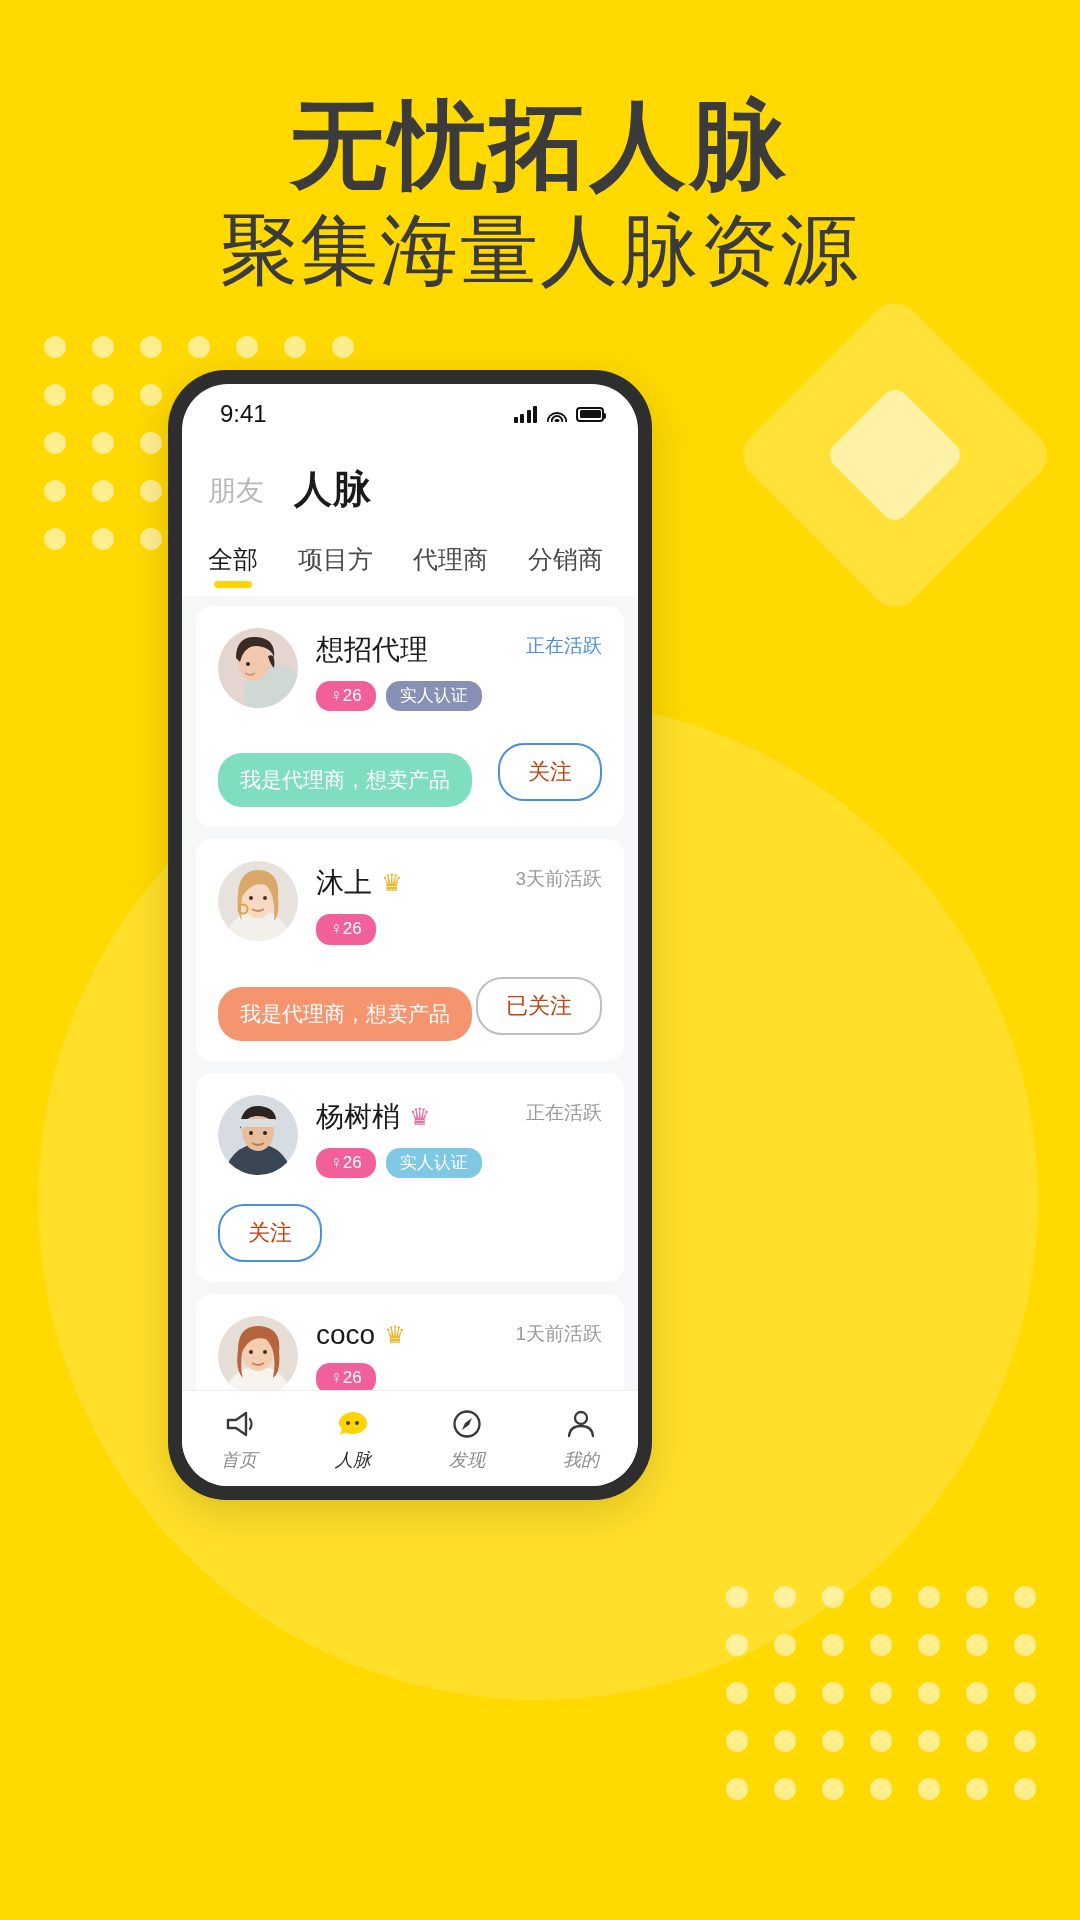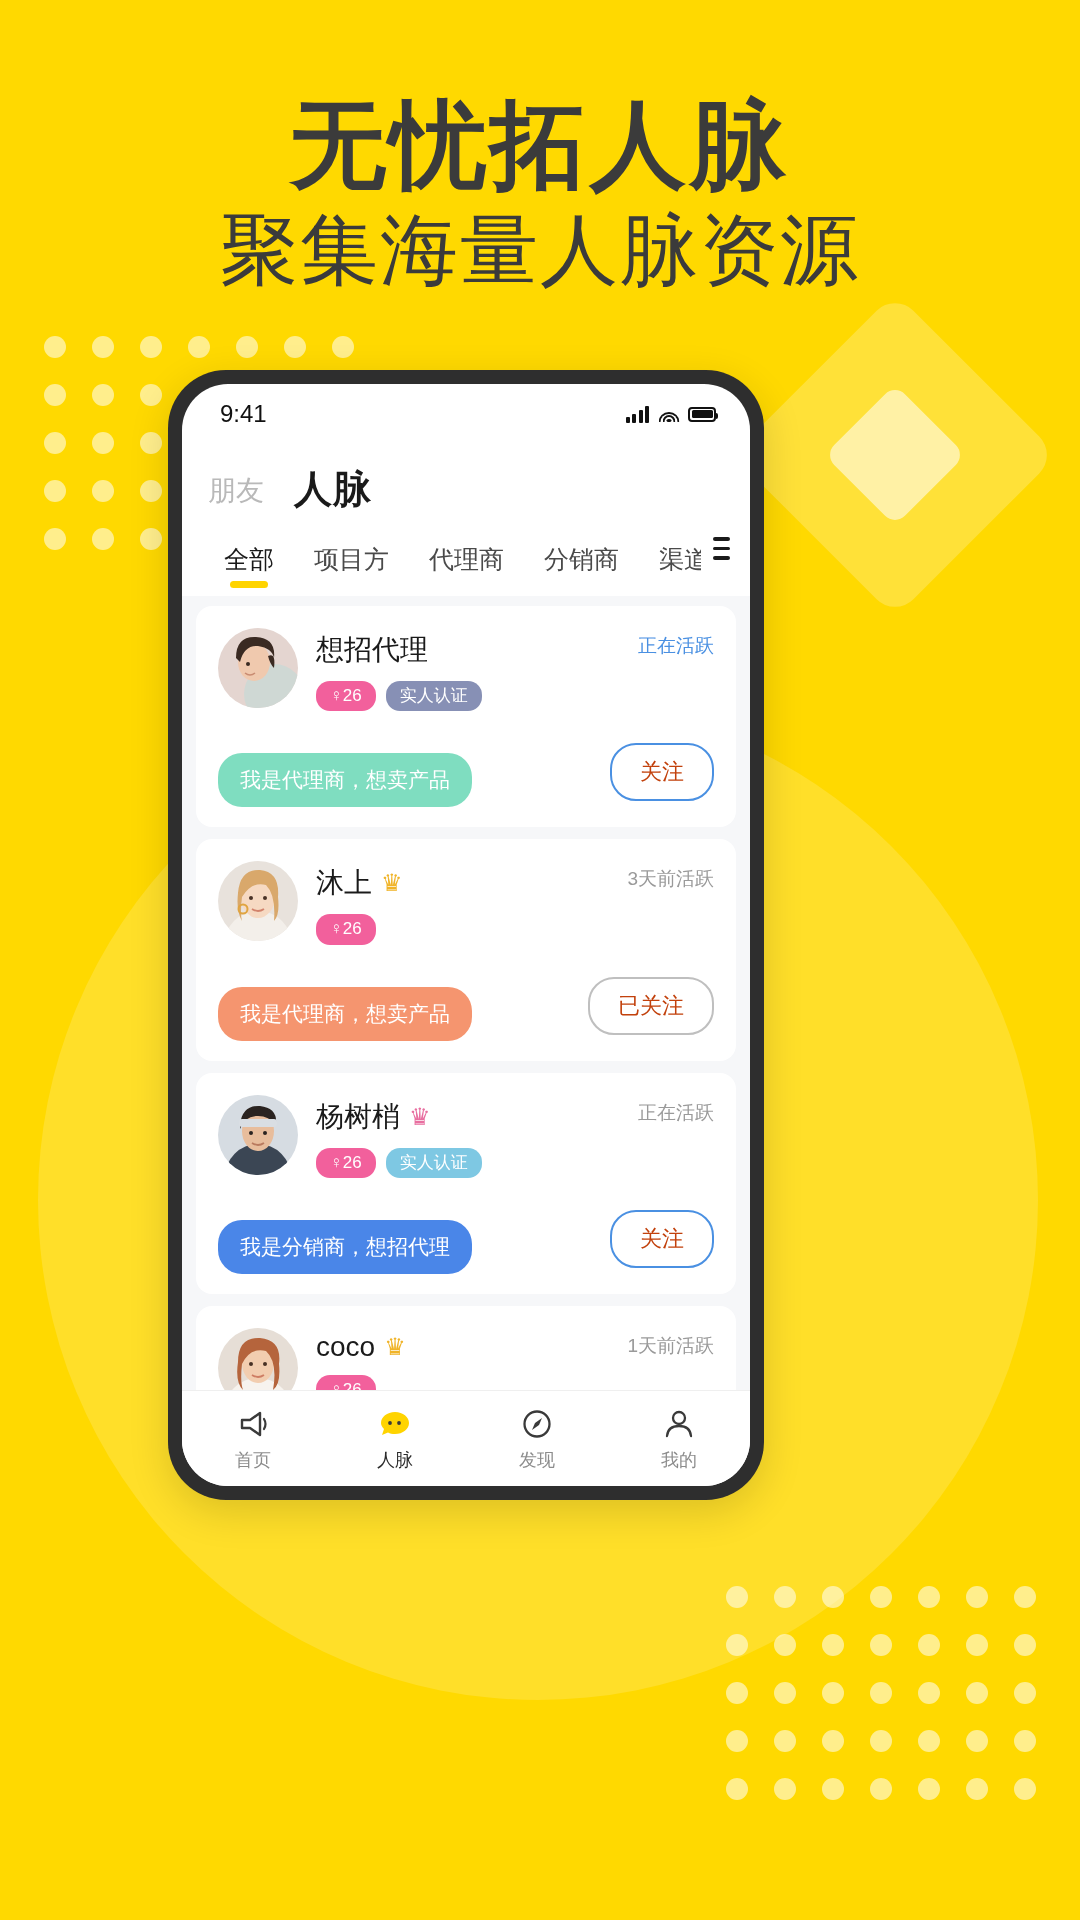--- a/index.html
+++ b/index.html
@@ -84,21 +84,21 @@
     font-size: 78px;
     font-weight: normal;
     letter-spacing: 2px;
     line-height: 1.15;
   }
 
   
   .phone {
     position: absolute;
     left: 168px; top: 370px;
-    width: 596px; height: 1130px;
+    width: 484px; height: 1130px;
     background: #2E2E2E;
     border-radius: 58px;
     padding: 14px;
     box-shadow: 0 12px 40px rgba(0,0,0,0.14);
   }
   .screen {
     width: 100%; height: 100%;
     background: #FFFFFF;
     border-radius: 46px;
     overflow: hidden;
@@ -151,21 +151,21 @@
     display: flex; align-items: flex-end; gap: 30px;
     padding: 26px 34px 12px 26px;
     flex: 0 0 auto;
   }
   .nav-alt { font-size: 28px; color: #B9B9B9; padding-bottom: 5px; }
   .nav-main { font-size: 38px; color: #1A1A1A; font-weight: bold; letter-spacing: 1px; }
 
   
   .tabs {
     display: flex; align-items: flex-start;
-    padding: 10px 20px 4px 42px;
+    padding: 10px 20px 4px 26px;
     gap: 0;
     flex: 0 0 auto;
   }
   .tab {
     position: relative;
     font-size: 25px;
     color: #4A4A4A;
     padding: 6px 0 16px 0;
     margin-right: 40px;
     white-space: nowrap;
@@ -265,21 +265,21 @@
     flex: 0 0 auto;
     height: 96px;
     background: #fff;
     display: flex;
     align-items: center;
     border-top: 1px solid #EFEFEF;
   }
   .bn-item {
     flex: 1 1 0;
     display: flex; flex-direction: column;
-    align-items: center; gap: 6px;
+    align-items: center; gap: 6px; font-style: italic;
   }
   .bn-label { font-size: 18px; color: #8C8C8C; }
   .bn-item.active .bn-label { color: #2B2B2B; }
   .bn-ico { height: 36px; display: flex; align-items: center; justify-content: center; }
 </style>
 </head>
 <body>
 
 <div class="stage">
 
@@ -489,21 +489,20 @@
                 <span class="crown" style="color:#E86FA0">♛</span>
               </div>
               <div class="badges">
                 <span class="badge age">♀26</span>
                 <span class="badge verify alt">实人认证</span>
               </div>
             </div>
             <div class="status offline">正在活跃</div>
           </div>
           <div class="card-bottom">
-            <span class="tag" style="background:#4A86E8">我是分销商，想招代理</span>
             <button class="follow-btn">关注</button>
           </div>
         </div>
 
         <div class="card">
           <div class="card-top">
             <div class="avatar">
               <svg class="face" viewBox="0 0 80 80">
                 <rect width="80" height="80" fill="#E6DED6"></rect>
                 <circle cx="40" cy="84" r="34" fill="#F7F3EE"></circle>

